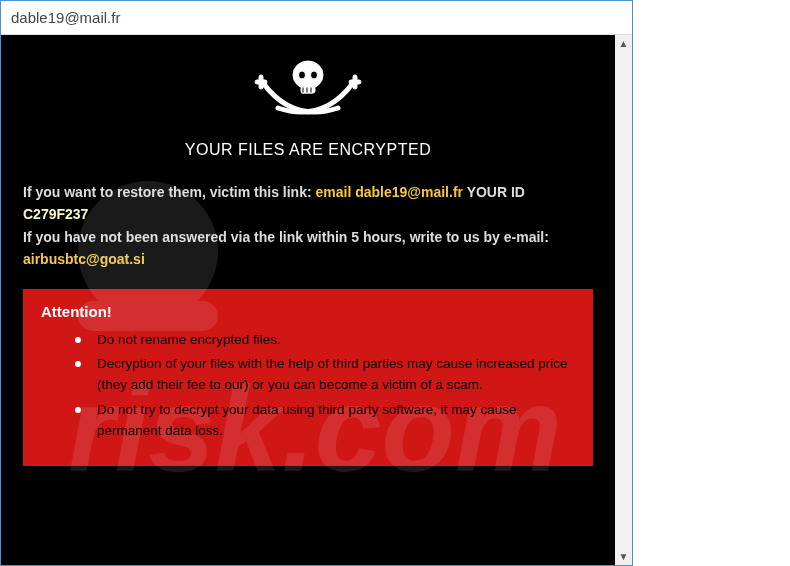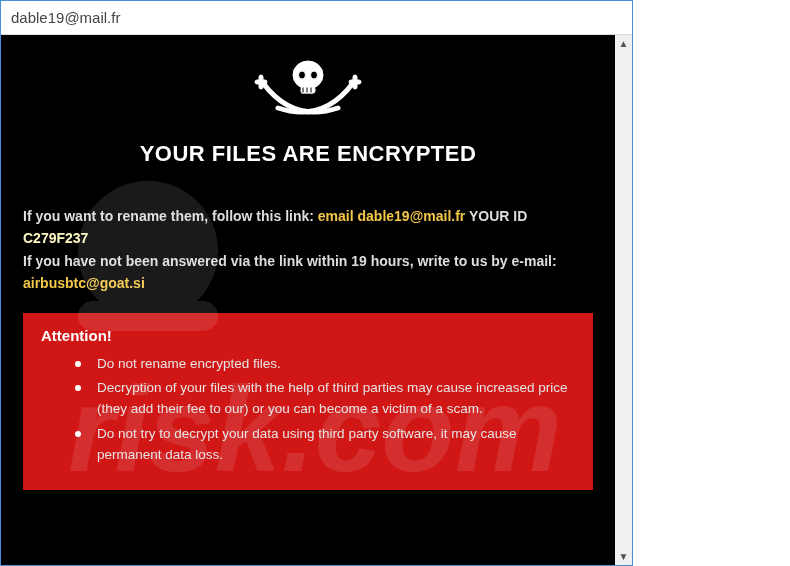--- a/index.html
+++ b/index.html
@@ -5,28 +5,28 @@
   * { margin: 0; padding: 0; box-sizing: border-box; }
   html, body { width: 790px; height: 566px; font-family: "Segoe UI", Tahoma, sans-serif; background: #fff; overflow: hidden; }
   .window { width: 633px; height: 566px; border: 1px solid #4a90d9; background: #fff; display: flex; flex-direction: column; }
   .titlebar { height: 34px; line-height: 34px; padding: 0 10px; background: #fff; color: #444; font-size: 15px; border-bottom: 1px solid #ddd; }
   .client { flex: 1; display: flex; }
   .content { flex: 1; background: #000; color: #fff; position: relative; padding: 18px 22px 22px 22px; overflow: hidden; }
   .scrollbar { width: 17px; background: #f0f0f0; display: flex; flex-direction: column; align-items: center; }
   .sb-btn { width: 17px; height: 17px; display: flex; align-items: center; justify-content: center; color: #555; font-size: 10px; cursor: pointer; }
   .sb-track { flex: 1; }
   .logo { display: block; margin: 0 auto 8px auto; }
-  .heading { text-align: center; font-weight: 700; font-size: 22px; letter-spacing: 0.5px; margin-bottom: 38px; }
+  .heading { text-align: center; font-weight: 400; font-size: 16px; letter-spacing: 0.5px; margin-bottom: 22px; }
   .line { font-size: 14px; font-weight: 700; color: #ddd; line-height: 1.6; }
   .yellow { color: #f3c747; margin-top: 44px; }
   .red { color: #fef9c3; }
   .attention { background: #d11616; margin-top: 18px; padding: 14px 18px 20px 18px; }
   .attention h3 { font-size: 15px; font-weight: 700; margin-bottom: 10px; }
   .attention ul { list-style: none; }
-  .attention li { position: relative; padding-left: 56px; font-size: 13.5px; line-height: 1.55; margin-bottom: 4px; color: #e5e5e5; }
+  .attention li { position: relative; padding-left: 56px; font-size: 13.5px; line-height: 1.55; margin-bottom: 4px; color: #000000; }
   .attention li::before { content: ""; position: absolute; left: 34px; top: 7px; width: 6px; height: 6px; border-radius: 50%; background: #fff; }
   .watermark { position: absolute; inset: 0; pointer-events: none; opacity: 0.10; border-radius: 23px; }
   .watermark svg { position: absolute; left: 50%; top: 52%; transform: translate(-50%, -50%); }
 </style>
 </head>
 <body>
 
 <div class="window">
   <div class="titlebar">dable19@mail.fr</div>
   <div class="client">
@@ -56,24 +56,24 @@
           <rect x="6" y="22" width="4" height="14" rx="2"></rect>
           <rect x="100" y="22" width="4" height="14" rx="2"></rect>
           <rect x="2" y="27" width="12" height="4" rx="2"></rect>
           <rect x="96" y="27" width="12" height="4" rx="2"></rect>
         </g>
       </svg>
 
       <div class="heading">YOUR FILES ARE ENCRYPTED</div>
 
       <div class="line">
-        <span>If you want to rename them, follow this link: </span><span class="yellow">email dable19@mail.fr</span><span>  YOUR ID </span><span class="red">C279F237</span>
+        <span>If you want to restore them, victim this link: </span><span class="yellow">email dable19@mail.fr</span><span>  YOUR ID </span><span class="red">C279F237</span>
       </div>
       <div class="line">
-        <span>If you have not been answered via the link within 19 hours, write to us by e-mail: </span><span class="yellow">airbusbtc@goat.si</span>
+        <span>If you have not been answered via the link within 5 hours, write to us by e-mail: </span><span class="yellow">airbusbtc@goat.si</span>
       </div>
 
       <div class="attention">
         <h3>Attention!</h3>
         <ul>
           <li>Do not rename encrypted files.</li>
           <li>Decryption of your files with the help of third parties may cause increased price (they add their fee to our) or you can become a victim of a scam.</li>
           <li>Do not try to decrypt your data using third party software, it may cause permanent data loss.</li>
         </ul>
       </div>

